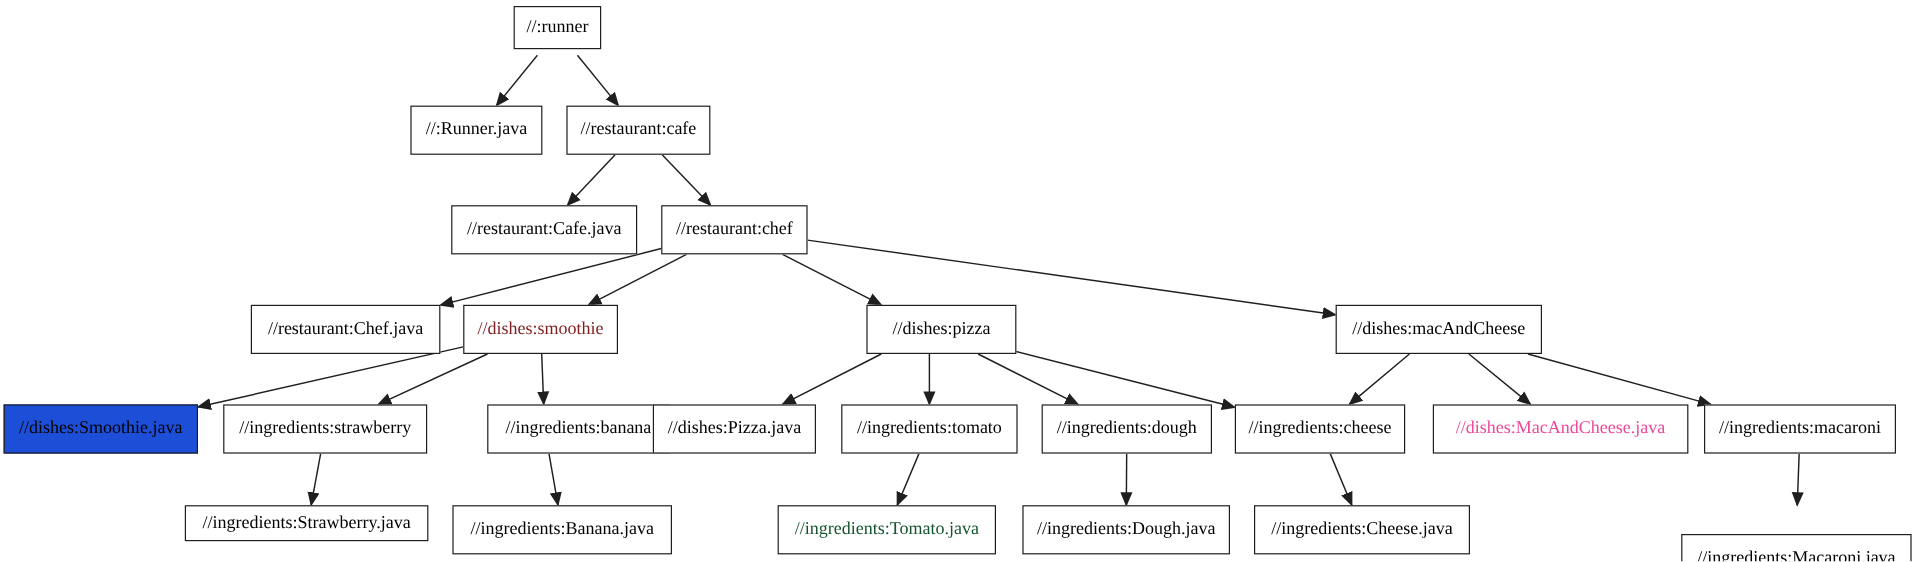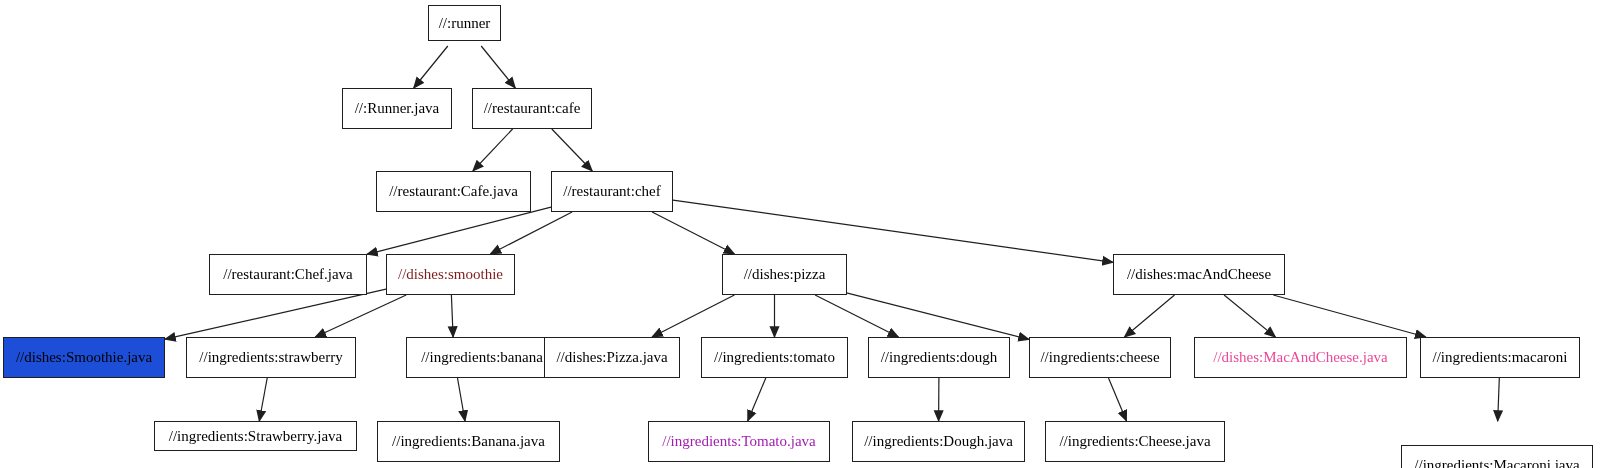--- a/index.html
+++ b/index.html
@@ -132,21 +132,21 @@
       <div class="graph-node" style="left: 1420px; top: 337px; width: 160px; height: 41px; background: rgb(255, 255, 255); border-color: rgb(31, 31, 31);">
         <span style="color: rgb(0, 0, 0);">//ingredients:macaroni</span>
       </div>
       <div class="graph-node" style="left: 154px; top: 421px; width: 203px; height: 30px; background: rgb(255, 255, 255); border-color: rgb(31, 31, 31);">
         <span style="color: rgb(0, 0, 0);">//ingredients:Strawberry.java</span>
       </div>
       <div class="graph-node" style="left: 377px; top: 421px; width: 183px; height: 41px; background: rgb(255, 255, 255); border-color: rgb(31, 31, 31);">
         <span style="color: rgb(0, 0, 0);">//ingredients:Banana.java</span>
       </div>
       <div class="graph-node" style="left: 648px; top: 421px; width: 182px; height: 41px; background: rgb(255, 255, 255); border-color: rgb(31, 31, 31);">
-        <span style="color: #a21caf;">//ingredients:Tomato.java</span>
+        <span style="color: #14532d;">//ingredients:Tomato.java</span>
       </div>
       <div class="graph-node" style="left: 852px; top: 421px; width: 173px; height: 41px; background: rgb(255, 255, 255); border-color: rgb(31, 31, 31);">
         <span style="color: rgb(0, 0, 0);">//ingredients:Dough.java</span>
       </div>
       <div class="graph-node" style="left: 1045px; top: 421px; width: 180px; height: 41px; background: rgb(255, 255, 255); border-color: rgb(31, 31, 31);">
         <span style="color: rgb(0, 0, 0);">//ingredients:Cheese.java</span>
       </div>
       <div class="graph-node" style="left: 1401px; top: 445px; width: 192px; height: 41px; background: rgb(255, 255, 255); border-color: rgb(31, 31, 31);">
         <span style="color: rgb(0, 0, 0);">//ingredients:Macaroni.java</span>
       </div>

